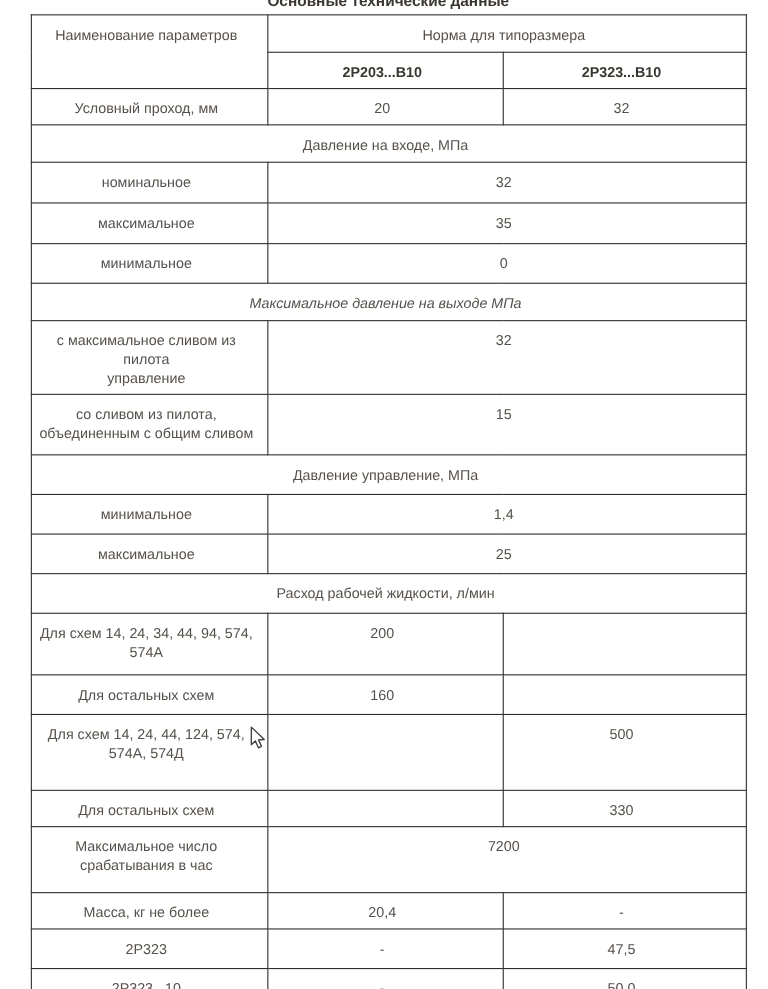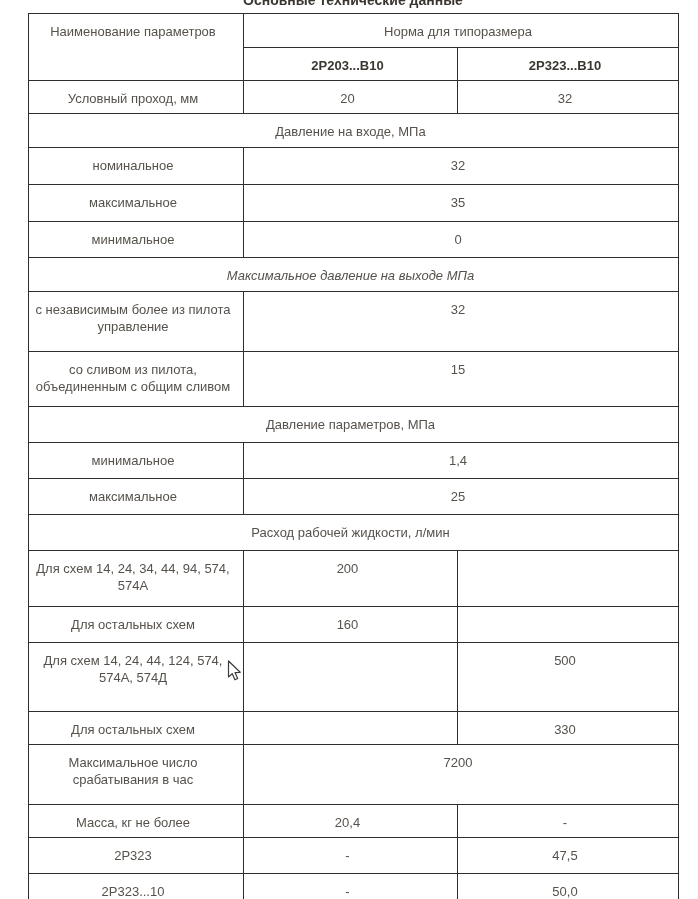--- a/index.html
+++ b/index.html
@@ -83,31 +83,31 @@
           <td colspan="2">35</td>
         </tr>
         <tr style="height: 36px;">
           <td>минимальное</td>
           <td colspan="2">0</td>
         </tr>
         <tr style="height: 34px; font-style: italic;">
           <td colspan="3">Максимальное давление на выходе МПа</td>
         </tr>
         <tr style="height: 60px;">
-          <td>с независимым более из пилота
+          <td>с максимальное сливом из пилота
 управление</td>
           <td colspan="2">32</td>
         </tr>
         <tr style="height: 55px;">
           <td>со сливом из пилота,
 объединенным с общим сливом</td>
           <td colspan="2">15</td>
         </tr>
         <tr style="height: 36px;">
-          <td colspan="3">Давление параметров, МПа</td>
+          <td colspan="3">Давление управление, МПа</td>
         </tr>
         <tr style="height: 36px;">
           <td>минимальное</td>
           <td colspan="2">1,4</td>
         </tr>
         <tr style="height: 36px;">
           <td>максимальное</td>
           <td colspan="2">25</td>
         </tr>
         <tr style="height: 36px;">

